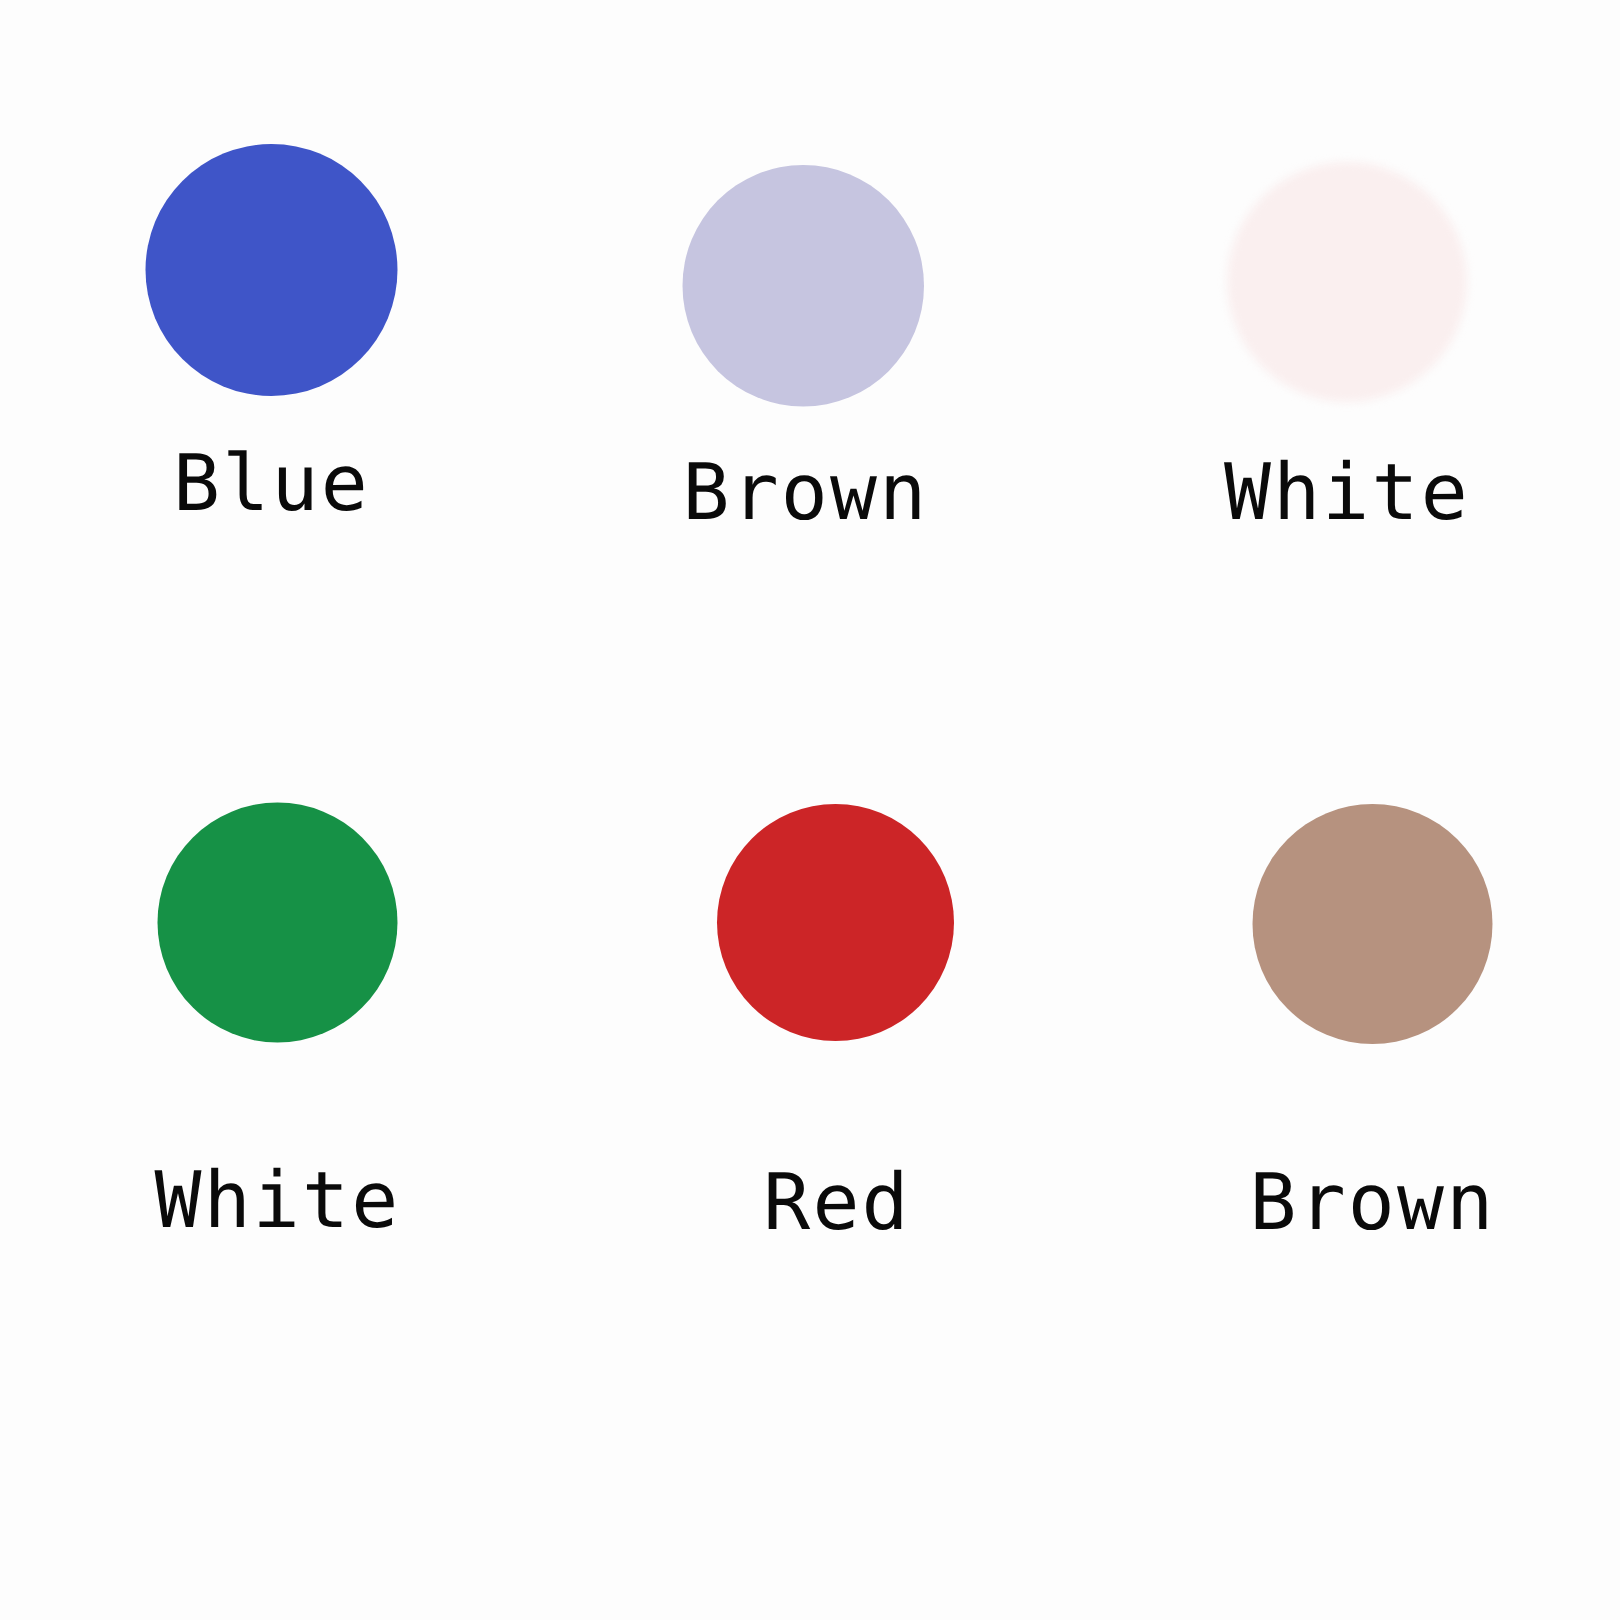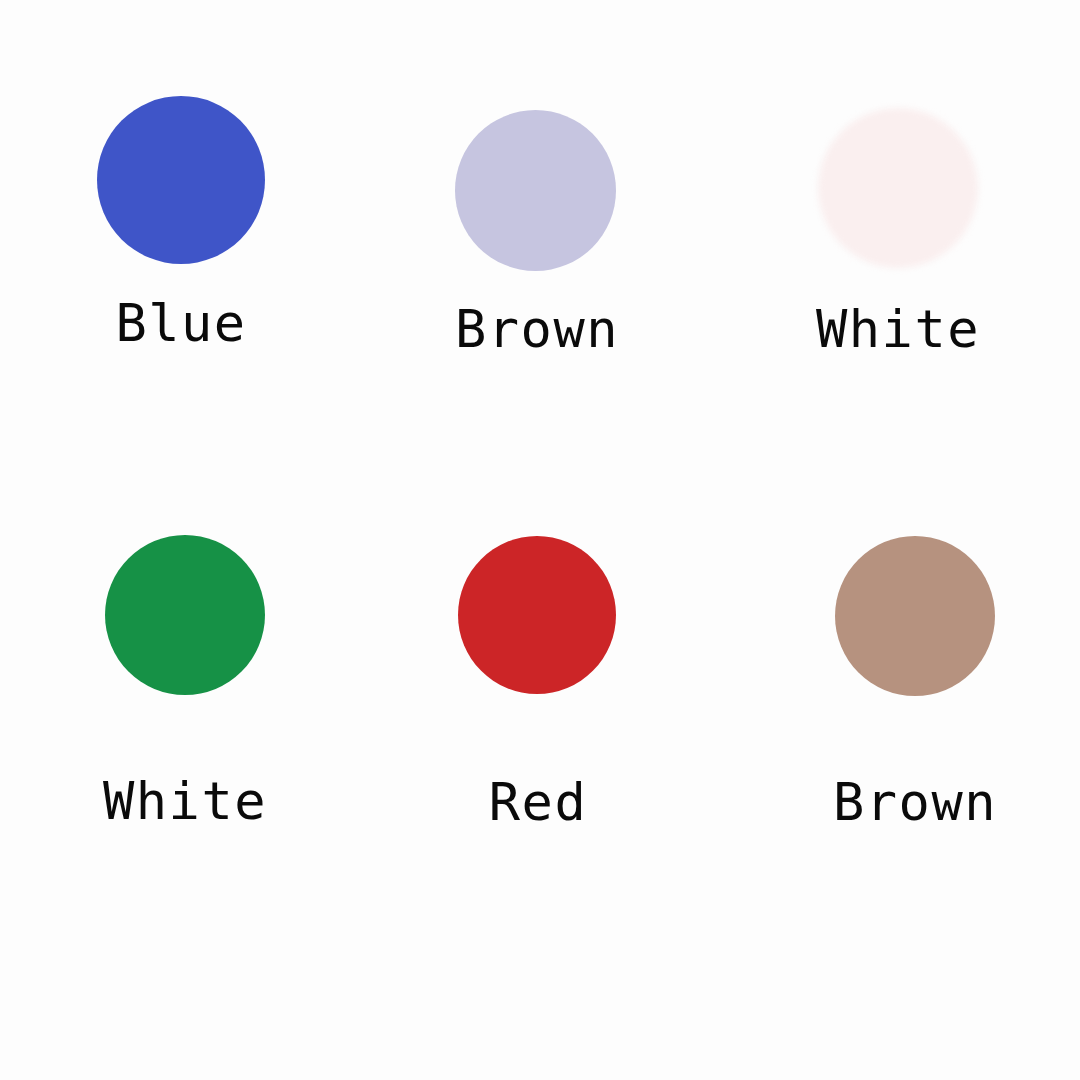--- a/index.html
+++ b/index.html
@@ -48,21 +48,21 @@
     letter-spacing: 1.5px;
     font-weight: 400;
     white-space: nowrap;
   }
 
   
   .cell-blue  { left: 11px;  top: 96px;  }
   .cell-grey  { left: 367px; top: 110px; }
   .cell-white { left: 728px; top: 108px; }
   .cell-green { left: 15px;  top: 535px; }
-  .cell-red   { left: 368px; top: 536px; }
+  .cell-red   { left: 388px; top: 536px; }
   .cell-brown { left: 745px; top: 536px; }
 
   
   .disc-blue  { width: 168px; height: 168px; left: 86px;  }
   .disc-grey  { width: 161px; height: 161px; left: 88px;  }
   .disc-white { width: 160px; height: 160px; left: 90px;
                 filter: blur(3px); }
   .disc-green { width: 160px; height: 160px; left: 90px;  }
   .disc-red   { width: 158px; height: 158px; left: 90px;  }
   .disc-brown { width: 160px; height: 160px; left: 90px;  }

